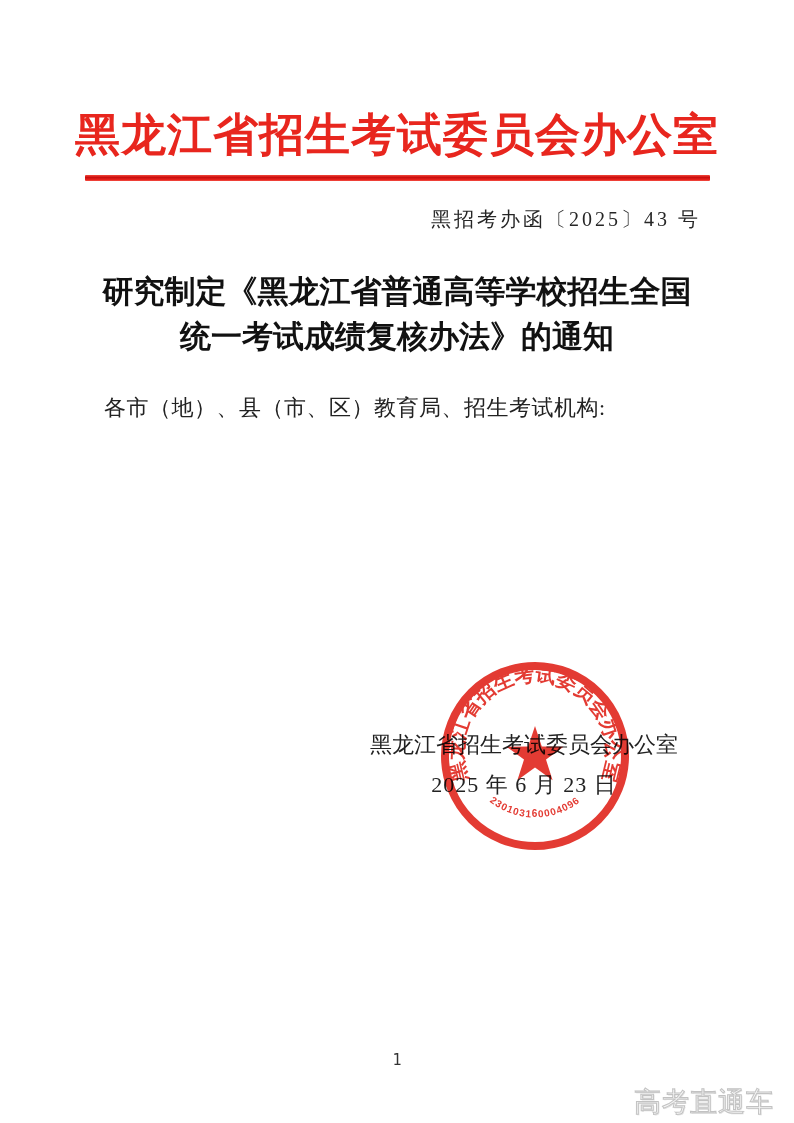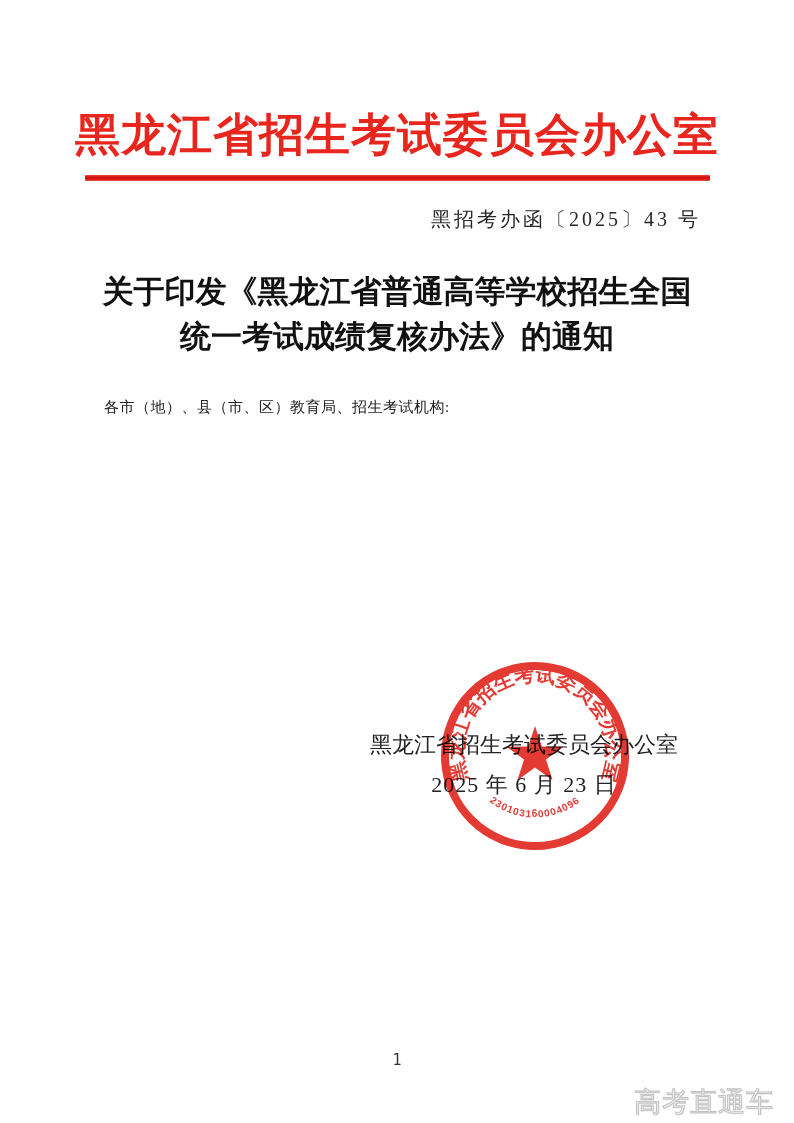--- a/index.html
+++ b/index.html
@@ -58,21 +58,21 @@
     font-weight: bold;
     color: #111111;
     line-height: 45px;
   }
 
   .body-block {
     position: absolute;
     top: 377px;
     left: 104px;
     width: 596px;
-    font-size: 15px;
+    font-size: 22px;
     color: #222222;
     line-height: 39.5px;
     text-align: justify;
     word-break: break-all;
     letter-spacing: 0.5px;
   }
   .body-block p.indent { text-indent: 2em; }
 
   .signature-block {
     position: absolute;
@@ -126,21 +126,21 @@
 
 <div class="page">
 
   <div class="header-title">黑龙江省招生考试委员会办公室</div>
 
   <div class="red-line"></div>
 
   <div class="doc-number">黑招考办函〔2025〕43 号</div>
 
   <div class="doc-title">
-    <div>关于印发《黑龙江省普通高等学校招生全国</div>
+    <div>研究制定《黑龙江省普通高等学校招生全国</div>
     <div>统一考试成绩复核办法》的通知</div>
   </div>
 
   <div class="body-block">
     <p>各市（地）、县（市、区）教育局、招生考试机构:</p>
   </div>
 
   <div class="signature-block">
     <div>黑龙江省招生考试委员会办公室</div>
     <div class="sig-date">2025 年 6 月 23 日</div>

